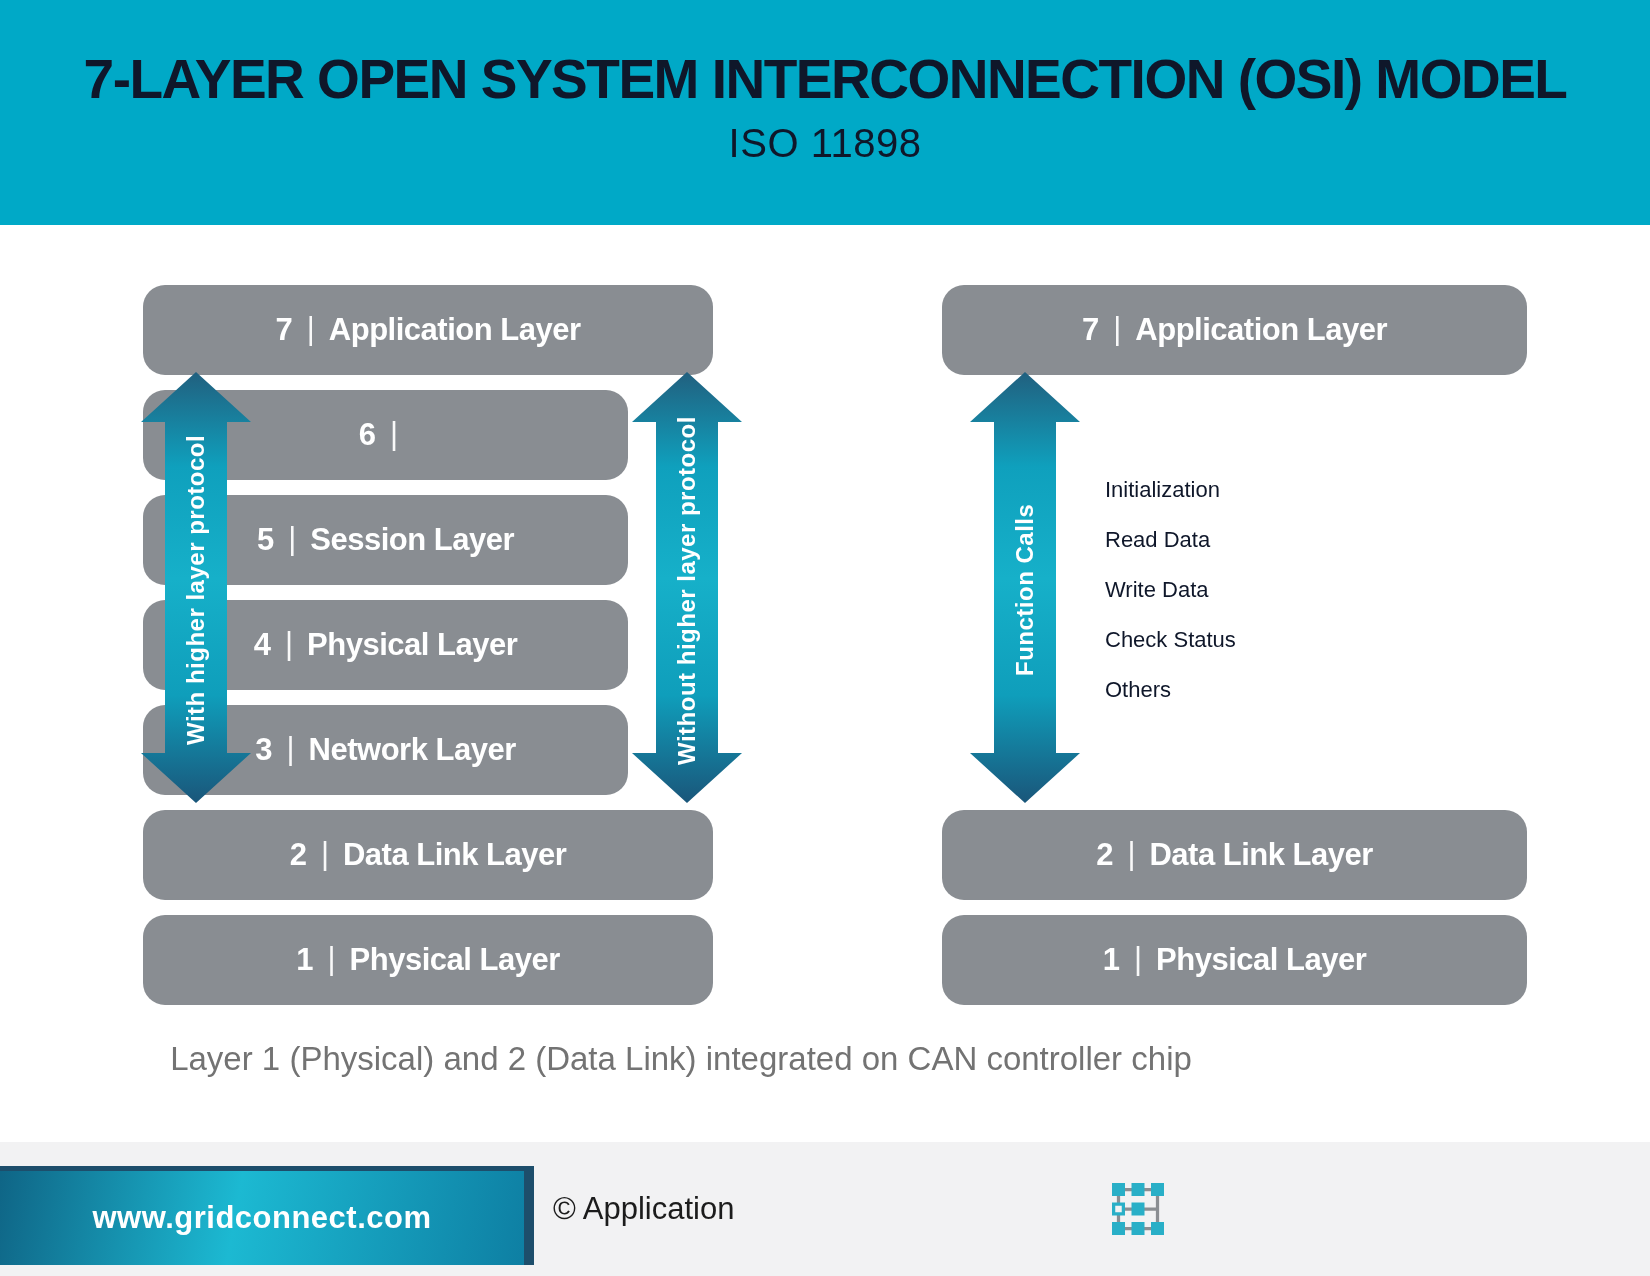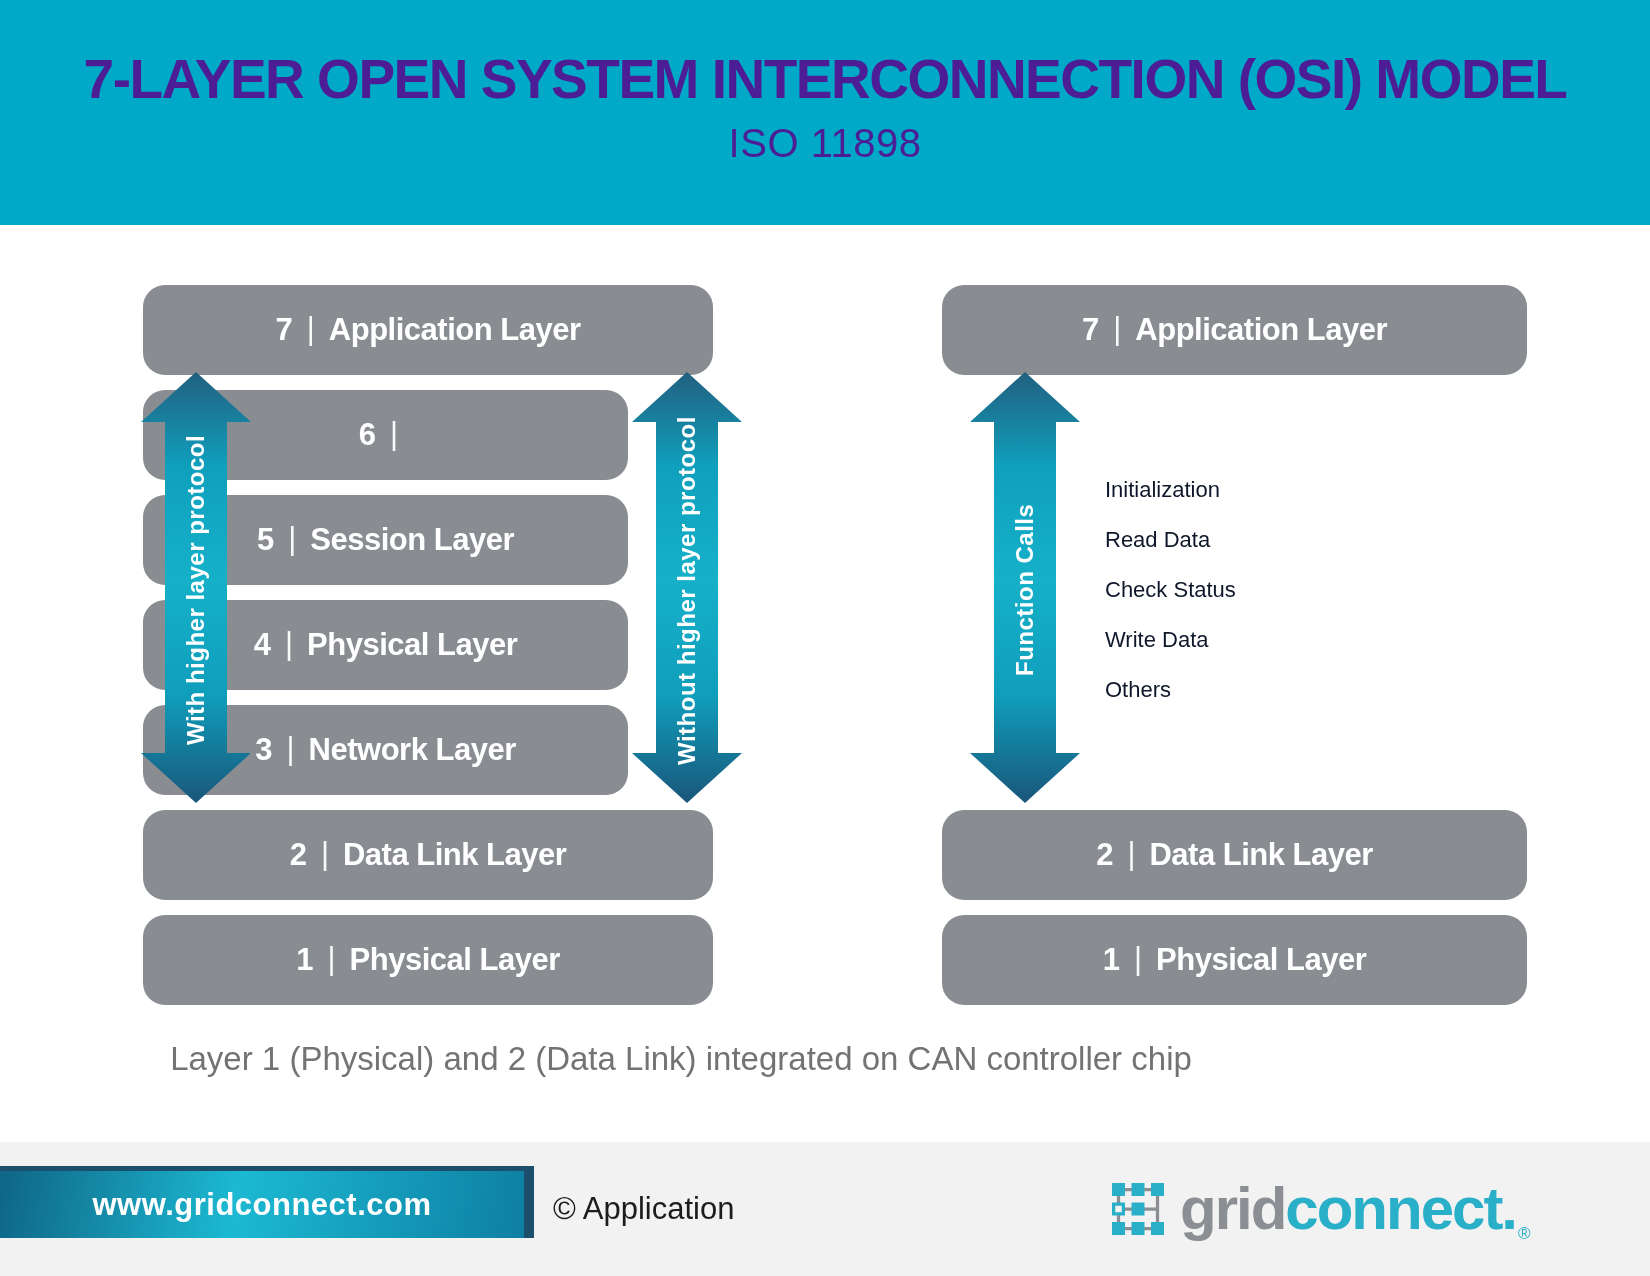--- a/index.html
+++ b/index.html
@@ -1,21 +1,21 @@
 <!DOCTYPE html>
 <html><head>
 <meta charset="utf-8">
 <style>
   html,body{margin:0;padding:0;background:#ffffff;}
   .canvas{position:relative;width:1650px;height:1276px;background:#ffffff;overflow:hidden;
           font-family:"Liberation Sans",sans-serif;}
 
   
   .header{position:absolute;left:0;top:0;width:1650px;height:225px;background:#00A9C7;
-          color:#4c1d95;text-align:center;}
+          color:#0f172a;text-align:center;}
   .header .title{margin:0;padding-top:52px;font-size:55px;font-weight:700;letter-spacing:-1.5px;line-height:1.0;}
   .header .subtitle{margin-top:14px;font-size:40px;font-weight:400;letter-spacing:0.5px;}
 
   
   .layer-box{position:absolute;height:90px;background:#898D92;border-radius:22px;color:#fff;
              display:flex;align-items:center;justify-content:center;font-size:31px;z-index:1;}
   .layer-box .num{font-weight:700;}
   .layer-box .divider{font-weight:400;margin:0 14px;opacity:.95;position:relative;top:-1px;}
   .layer-box .name{font-weight:700;letter-spacing:-0.5px;text-align:right;}
 
@@ -33,21 +33,21 @@
   
   .fn-list{position:absolute;left:1105px;top:465px;z-index:1;}
   .fn-list .fn-item{font-size:22px;color:#0f172a;height:50px;line-height:50px;font-weight:400;}
 
   
   .caption{position:absolute;left:0;top:1040px;width:1362px;text-align:center;
            font-size:33px;color:#737373;font-weight:400;}
 
   
   .footer{position:absolute;left:0;top:1142px;width:1650px;height:134px;background:#F2F2F3;}
-  .url-box{position:absolute;left:0;top:24px;width:534px;height:72px;box-sizing:border-box;
+  .url-box{position:absolute;left:0;top:24px;width:534px;height:99px;box-sizing:border-box;
            background:linear-gradient(100deg,#0F6586 0%,#1CB9D2 45%,#0E7FA3 100%);
            border-top:5px solid #1D4E6B;border-right:10px solid #1D4E6B;
            display:flex;align-items:center;justify-content:center;cursor:pointer;}
   .url-box span{color:#fff;font-size:31px;font-weight:700;letter-spacing:0.5px;}
   .copyright{position:absolute;left:553px;top:24px;height:86px;display:flex;align-items:center;
              font-size:31px;color:#1c1c1c;}
   .logo{position:absolute;left:1112px;top:22px;height:90px;display:flex;align-items:center;gap:16px;}
   .wordmark{font-size:60px;font-weight:700;letter-spacing:-2px;line-height:1;}
   .wordmark .wm-grid{color:#8B8E92;}
   .wordmark .wm-connect{color:#29AFC7;}
@@ -135,22 +135,22 @@
   <div class="arrow-label" style="left:670px;top:392px;height:398px">Without higher layer protocol</div>
 
   <svg class="dbl-arrow" style="left:970px" viewBox="0 0 110 431">
     <polygon points="55,0 110,50 86,50 86,381 110,381 55,431 0,381 24,381 24,50 0,50" fill="url(#arrowGrad)"></polygon>
   </svg>
   <div class="arrow-label" style="left:1008px;top:490px;height:200px">Function Calls</div>
 
   <div class="fn-list">
     <div class="fn-item">Initialization</div>
     <div class="fn-item">Read Data</div>
+    <div class="fn-item">Write Data</div>
     <div class="fn-item">Check Status</div>
-    <div class="fn-item">Write Data</div>
     <div class="fn-item">Others</div>
   </div>
 
   <div class="caption">Layer 1 (Physical) and 2 (Data Link) integrated on CAN controller chip</div>
 
   <div class="footer">
     <div class="url-box">
       <span>www.gridconnect.com</span>
     </div>
     <div class="copyright">© Application</div>
@@ -168,19 +168,16 @@
           <rect x="0" y="0" width="12" height="12"></rect>
           <rect x="18" y="0" width="12" height="12"></rect>
           <rect x="36" y="0" width="12" height="12"></rect>
           <rect x="18" y="18" width="12" height="12"></rect>
           <rect x="0" y="36" width="12" height="12"></rect>
           <rect x="18" y="36" width="12" height="12"></rect>
           <rect x="36" y="36" width="12" height="12"></rect>
         </g>
         <rect x="1.5" y="19.5" width="9" height="9" fill="#F2F2F3" stroke="#29AFC7" stroke-width="3"></rect>
       </svg>
-      <div class="wordmark">
-        <span class="wm-grid">grid</span><span class="wm-connect">connect.</span><span class="wm-reg">®</span>
-      </div>
     </div>
   </div>
 
 </div>
 
 </body></html>

